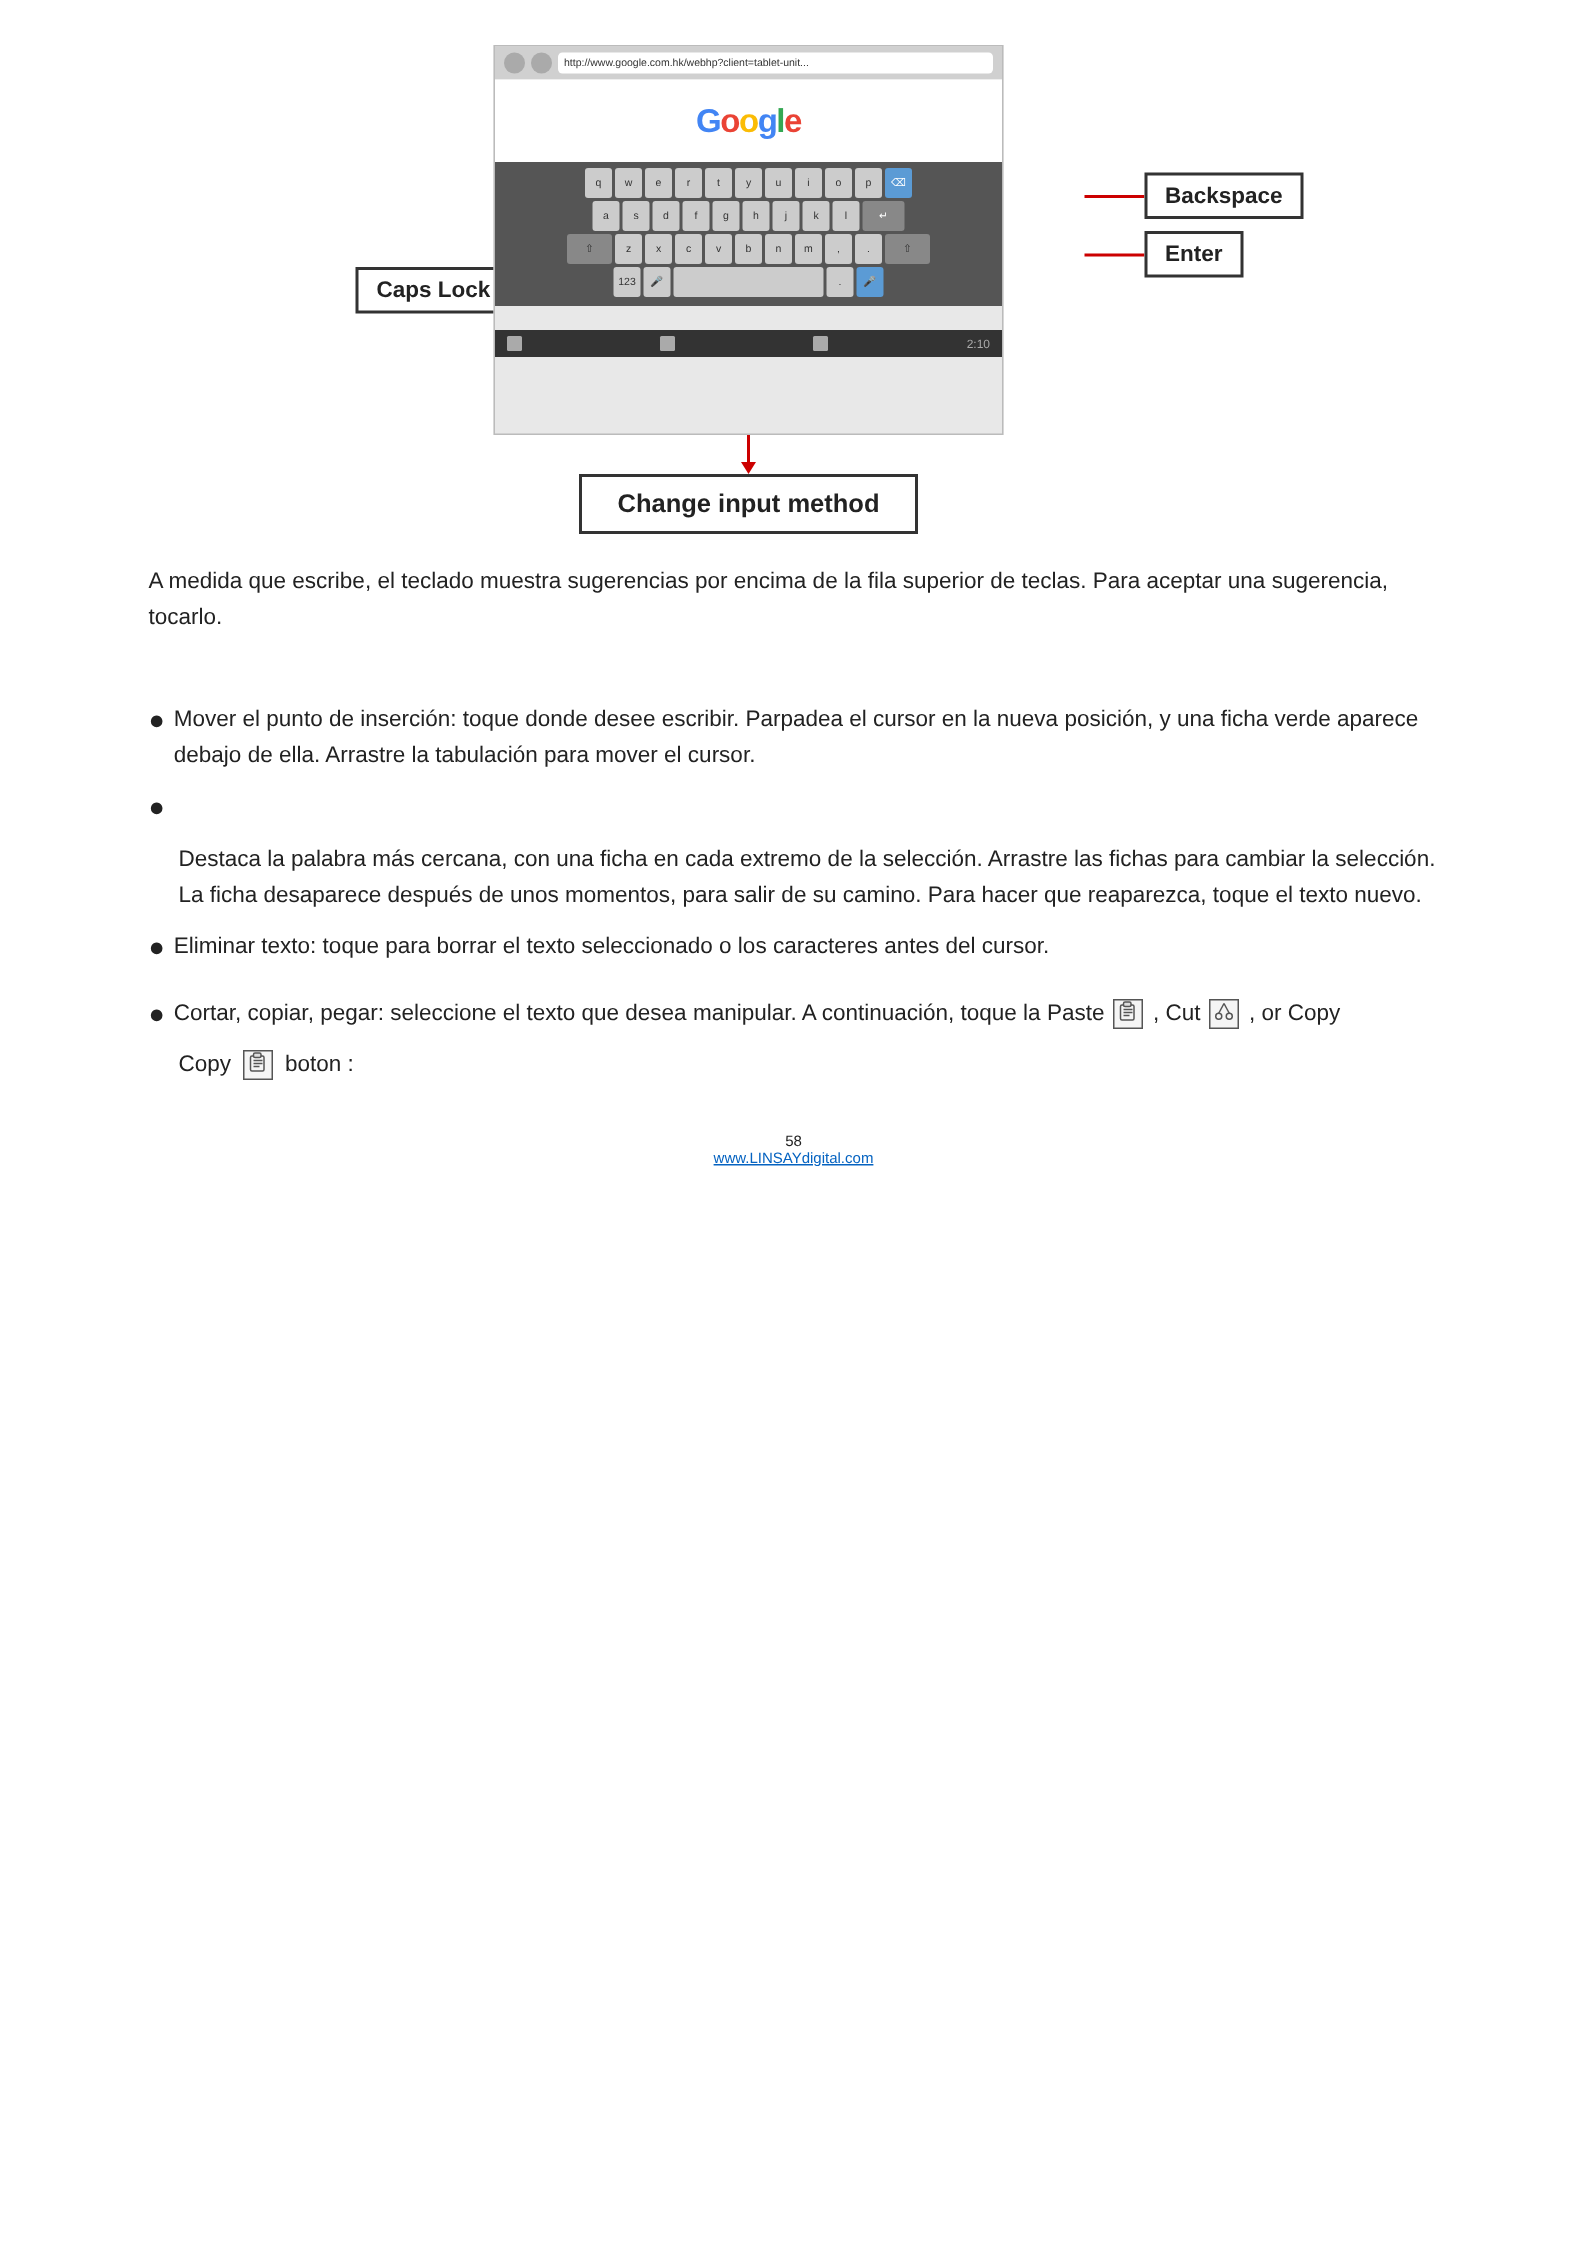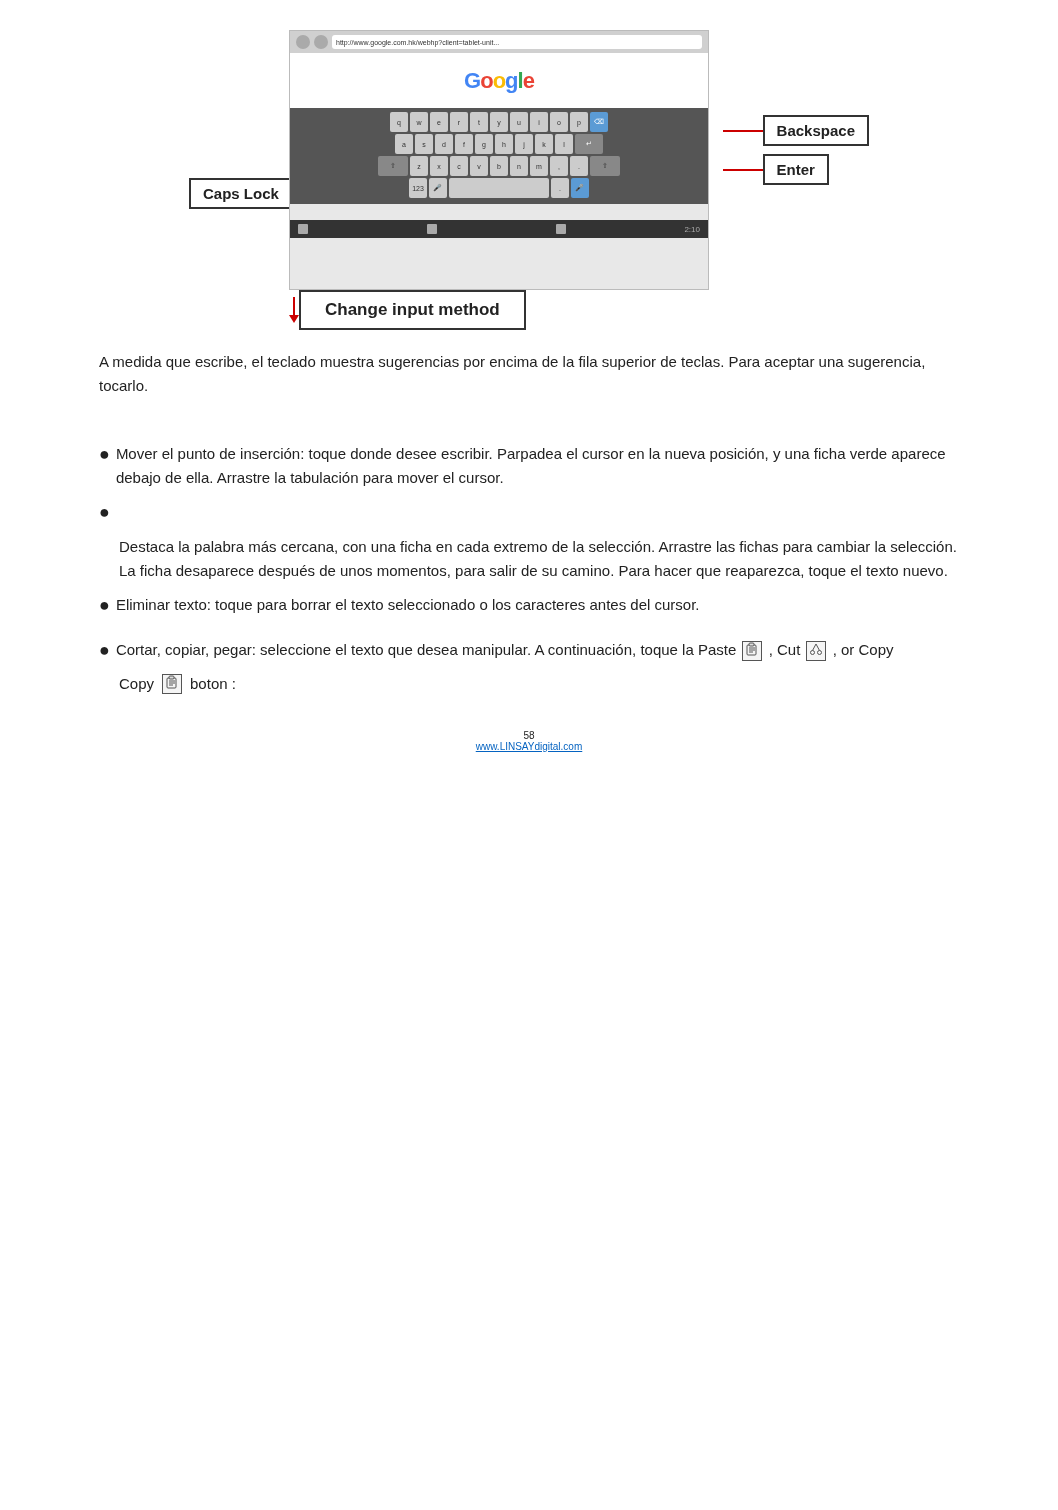--- a/index.html
+++ b/index.html
@@ -15,21 +15,21 @@
     }
 
     .page-container {
       width: 900px;
       margin: 0 auto;
       padding: 30px 20px 40px 20px;
     }
 
     
     .keyboard-image {
-      width: 420px;
+      width: 340px;
       height: 260px;
       border: 1px solid #bbb;
       background: #e8e8e8;
       margin: 0 auto;
       display: block;
       position: relative;
       overflow: hidden;
     }
 
     
@@ -159,20 +159,21 @@
       background: #cc0000;
     }
 
     .caps-lock-box {
       background: #fff;
       border: 2px solid #333;
       padding: 5px 12px;
       font-size: 15px;
       font-weight: bold;
       white-space: nowrap;
+      margin-left: 48px;
     }
 
     .arrow-line-right {
       width: 40px;
       height: 2px;
       background: #cc0000;
     }
 
     .change-input-box {
       border: 2px solid #333;
@@ -394,21 +395,21 @@
           </div>
 
           <div class="kb-bottom-bar">
             <div class="kb-bottom-icon"></div>
             <div class="kb-bottom-icon"></div>
             <div class="kb-bottom-icon"></div>
             <div style="font-size:8px;color:#aaa;">2:10</div>
           </div>
         </div>
 
-        <div style="display:flex;flex-direction:row;align-items:center;margin-top:0;">
+        <div style="display:flex;flex-direction:column;align-items:center;margin-top:0;">
           <div class="vertical-arrow">
             <div class="v-line"></div>
             <div class="v-arrow-head"></div>
           </div>
           <div class="change-input-box">Change input method</div>
         </div>
       </div>
 
       <div class="right-labels">
         <div class="right-label-row">

